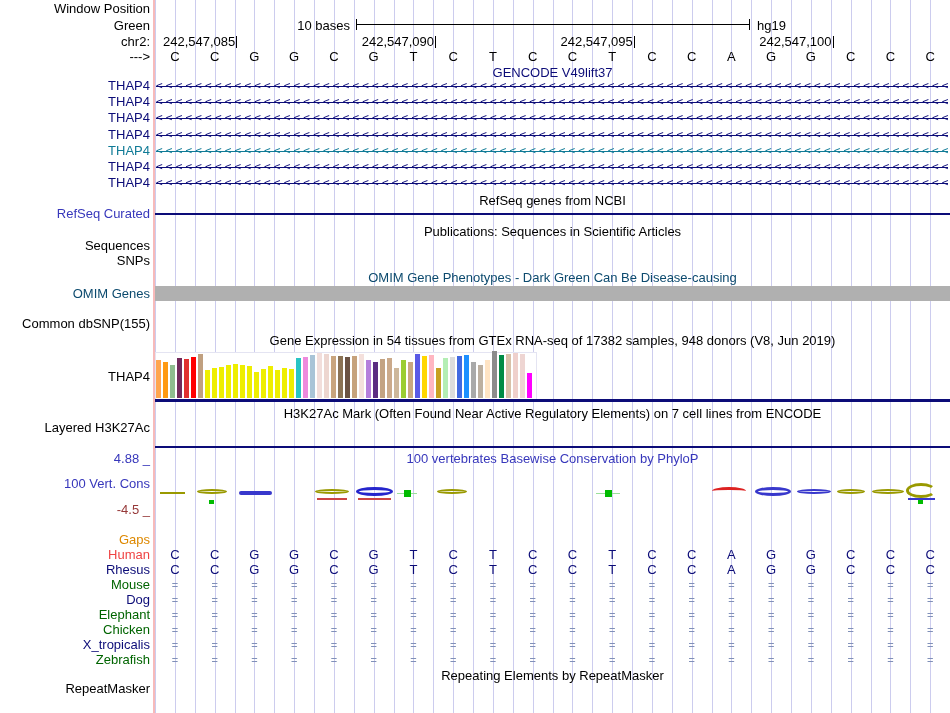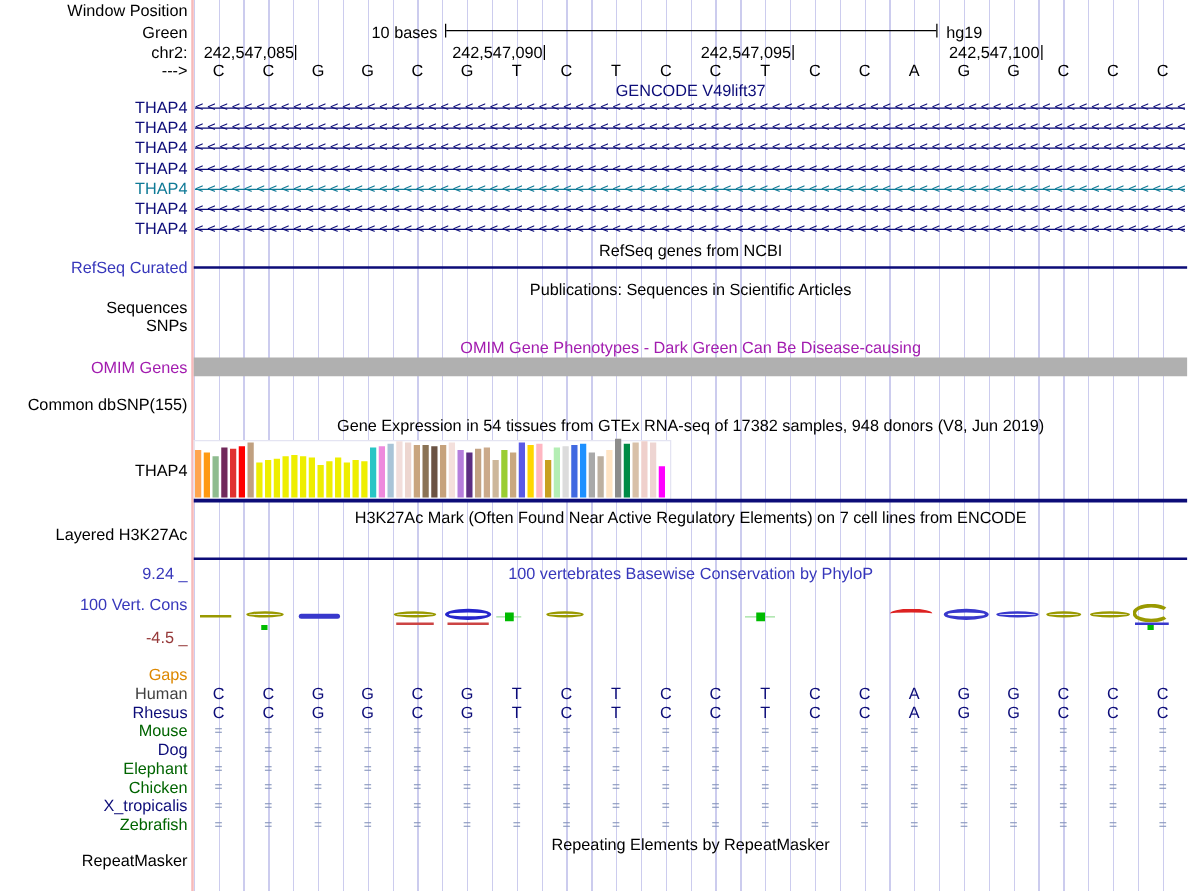--- a/index.html
+++ b/index.html
@@ -3,21 +3,21 @@
 <meta charset="utf-8">
 <style>
   html,body{margin:0;padding:0;background:#fff;}
   #browser{position:relative;width:950px;height:713px;background:#fff;
     font-family:"Liberation Sans",sans-serif;font-size:13px;color:#000;overflow:hidden;}
   #grid{position:absolute;left:155px;top:0;width:795px;height:713px;
     background-image:repeating-linear-gradient(to right,#ccccee 0,#ccccee 1px,transparent 1px,transparent 19.875px);}
   #pinkline{position:absolute;left:153px;top:0;width:2px;height:713px;background:#f7baba;}
   .lbl{position:absolute;left:0;width:150px;text-align:right;white-space:nowrap;line-height:14px;}
   .ctr{position:absolute;left:155px;width:795px;text-align:center;white-space:nowrap;line-height:14px;}
-  .blue{color:#3737bb;} .green{color:#a21caf;}
+  .blue{color:#3737bb;} .green{color:#0c4a6e;}
   .navy{color:#0c0c78;} .maroon{color:#963939;}
   .hline{position:absolute;left:155px;width:795px;background:#0c0c78;}
   .generow{position:absolute;left:156px;width:792px;height:14px;overflow:hidden;}
   .generow .gline{position:absolute;left:0;top:7px;width:100%;height:1px;}
   .generow .chev{position:absolute;left:0;top:0;width:100%;height:14px;line-height:14px;
     font-size:11px;letter-spacing:3.2px;white-space:nowrap;font-family:"DejaVu Sans Mono",monospace;}
   .coord{position:absolute;white-space:nowrap;line-height:14px;}
   .coord .tick{display:inline-block;width:1px;height:12px;background:#000;margin-left:1px;vertical-align:-2px;}
   .baseCell{position:absolute;width:39.75px;text-align:center;line-height:14px;}
   #scalebar{position:absolute;top:19px;height:11px;border-left:1px solid #000;border-right:1px solid #000;}
@@ -197,21 +197,21 @@
       <div class="gbar" style="left: 513px; height: 45px; background: rgb(239, 208, 204); bottom: 315px; position: absolute;"></div>
       <div class="gbar" style="left: 520px; height: 44px; background: rgb(238, 213, 210); bottom: 315px; position: absolute;"></div>
       <div class="gbar" style="left: 527px; height: 25px; background: rgb(255, 0, 255); bottom: 315px; position: absolute;"></div>
     </div>
   <div class="hline" style="top:399px;height:3px"></div>
 
   <div class="ctr" style="top:407px">H3K27Ac Mark (Often Found Near Active Regulatory Elements) on 7 cell lines from ENCODE</div>
   <div class="lbl" style="top:421px">Layered H3K27Ac</div>
   <div class="hline" style="top:446px;height:2px"></div>
 
-  <div class="lbl blue" style="top:452px">9.24 _</div>
+  <div class="lbl blue" style="top:452px">4.88 _</div>
   <div class="ctr blue" style="top:452px">100 vertebrates Basewise Conservation by PhyloP</div>
   <div class="lbl blue" style="top:477px">100 Vert. Cons</div>
   <div id="consGlyphs">
       <div class="glyph" style="left: 160px; top: 483px; width: 25px;">
         <div class="g-dash" style="background: rgb(153, 153, 0);"></div>
       </div>
       <div class="glyph" style="left: 197px; top: 483px; width: 30px;">
         <div class="g-ellipse" style="border-color: rgb(153, 153, 0);"></div>
         <div class="g-dot" style="background: rgb(0, 187, 0);"></div>
       </div>
@@ -255,21 +255,21 @@
       <div class="glyph" style="left: 906px; top: 483px; width: 30px;">
         <div class="g-bigC" style="border-color: rgb(153, 153, 0) transparent rgb(153, 153, 0) rgb(153, 153, 0);"></div>
         <div class="g-under" style="background: rgb(56, 56, 204);"></div>
         <div class="g-dot" style="background: rgb(0, 187, 0);"></div>
       </div>
     </div>
   <div class="lbl maroon" style="top:503px">-4.5 _</div>
 
   <div id="multizRows">
       <div class="lbl" style="top: 533px; color: rgb(221, 136, 0);">Gaps</div>
-      <div class="lbl" style="top: 548px; color: #404040;">Human</div>
+      <div class="lbl" style="top: 548px; color: #ef4444;">Human</div>
       <div class="baseCell" style="left: 155px; top: 548px; color: rgb(12, 12, 120);">C</div>
       <div class="baseCell" style="left: 194.75px; top: 548px; color: rgb(12, 12, 120);">C</div>
       <div class="baseCell" style="left: 234.5px; top: 548px; color: rgb(12, 12, 120);">G</div>
       <div class="baseCell" style="left: 274.25px; top: 548px; color: rgb(12, 12, 120);">G</div>
       <div class="baseCell" style="left: 314px; top: 548px; color: rgb(12, 12, 120);">C</div>
       <div class="baseCell" style="left: 353.75px; top: 548px; color: rgb(12, 12, 120);">G</div>
       <div class="baseCell" style="left: 393.5px; top: 548px; color: rgb(12, 12, 120);">T</div>
       <div class="baseCell" style="left: 433.25px; top: 548px; color: rgb(12, 12, 120);">C</div>
       <div class="baseCell" style="left: 473px; top: 548px; color: rgb(12, 12, 120);">T</div>
       <div class="baseCell" style="left: 512.75px; top: 548px; color: rgb(12, 12, 120);">C</div>

